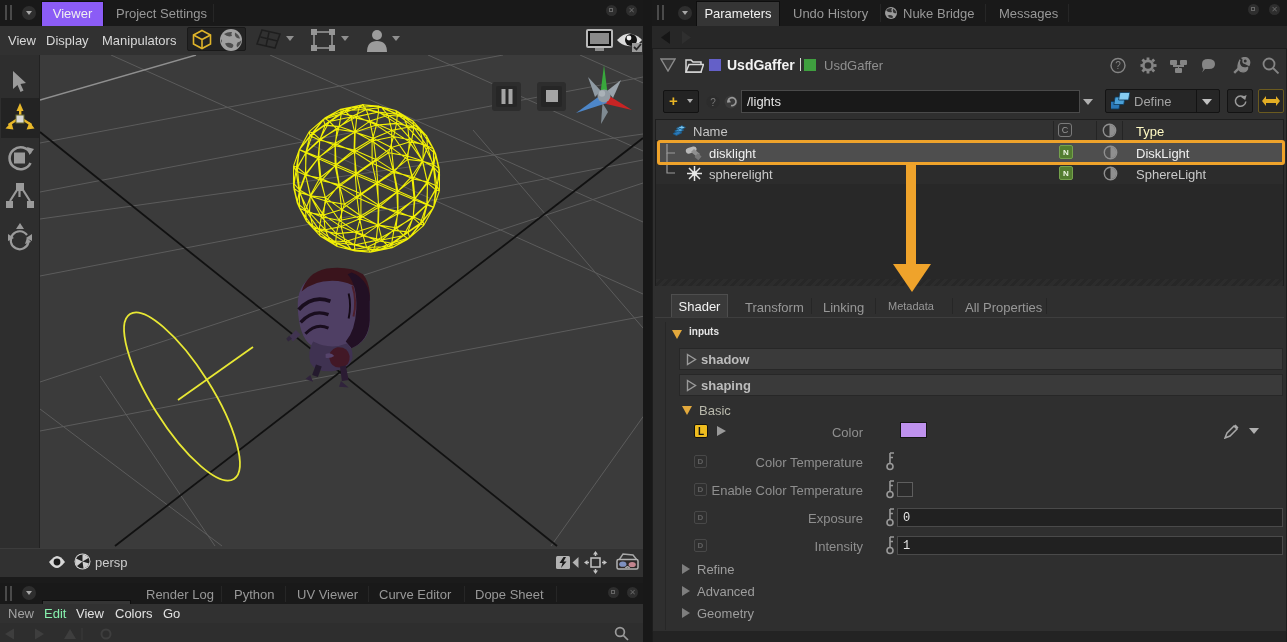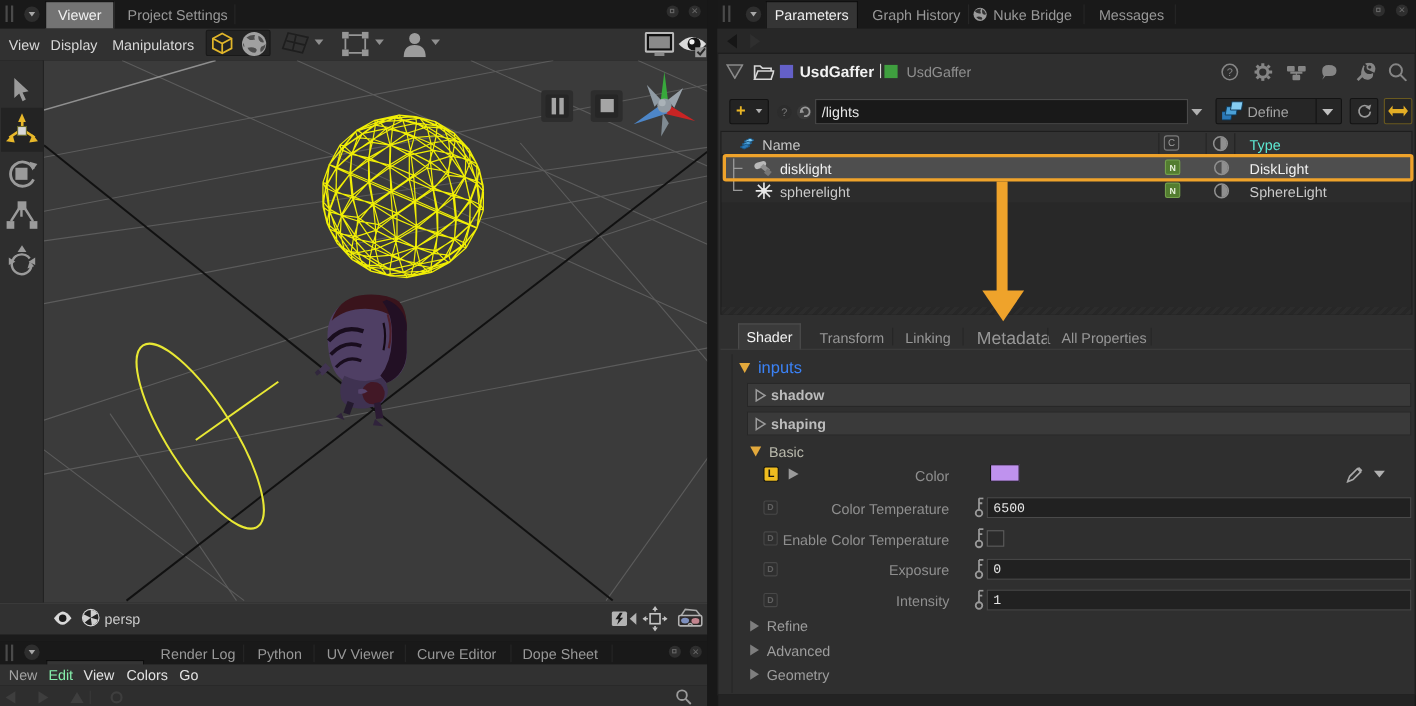--- a/index.html
+++ b/index.html
@@ -20,21 +20,21 @@
   .tri-dn{width:0;height:0;border-left:4px solid transparent;border-right:4px solid transparent;border-top:5px solid #a8a8a8;position:absolute;}
 </style></head>
 <body>
 <div id="root">
 
 <div class="abs" style="left:0;top:0;width:643px;height:26px;background:#191919;"></div>
 <div class="grip" style="left:5px;top:5px;"></div>
 <div class="circbtn" style="left:22px;top:6px;width:14px;height:14px;">
       <div class="tri-dn" style="left:3.5px;top:5px;border-left-width:3.5px;border-right-width:3.5px;border-top-width:4.5px;"></div>
     </div>
-<div class="tab-act" style="left:41px;top:1px;width:63px;height:25px;font-size:13px;line-height:24px;background:#737373;">Viewer</div>
+<div class="tab-act" style="left:41px;top:1px;width:63px;height:25px;font-size:13px;line-height:24px;background:#8b5cf6;">Viewer</div>
 <div class="txt tab-in" style="left:116px;top:6px;font-size:13px;">Project Settings</div>
 <div class="vsep" style="left:213px;top:4px;height:18px;"></div>
 <div class="circbtn" style="left:606px;top:5px;width:11px;height:11px;">
       <div class="abs" style="left:3px;top:3px;width:4px;height:4px;border:1px solid #666;"></div>
     </div>
 <div class="circbtn" style="left:626px;top:5px;width:11px;height:11px;color:#666;font-size:8px;text-align:center;line-height:11px;">✕</div>
 
 <div class="abs" style="left:0;top:26px;width:643px;height:29px;background:#313131;"></div>
 <div class="txt" style="left:8px;top:33px;font-size:13px;color:#d8d8d8;">View</div>
 <div class="txt" style="left:46px;top:33px;font-size:13px;color:#d8d8d8;">Display</div>
@@ -280,21 +280,21 @@
     </svg>
 
 <div class="abs" style="left:643px;top:0;width:9px;height:642px;background:#181818;"></div>
 
 <div class="abs" style="left:652px;top:0;width:635px;height:26px;background:#191919;"></div>
 <div class="grip" style="left:657px;top:5px;"></div>
 <div class="circbtn" style="left:678px;top:6px;width:14px;height:14px;">
       <div class="tri-dn" style="left:3.5px;top:5px;border-left-width:3.5px;border-right-width:3.5px;border-top-width:4.5px;"></div>
     </div>
 <div class="tab-act" style="left:696px;top:1px;width:84px;height:25px;font-size:13px;line-height:24px;">Parameters</div>
-<div class="txt tab-in" style="left:793px;top:6px;font-size:13px;">Graph History</div>
+<div class="txt tab-in" style="left:793px;top:6px;font-size:13px;">Undo History</div>
 <div class="vsep" style="left:880px;top:4px;height:18px;"></div>
 <svg class="abs" style="left:884px;top:6px;" width="14" height="14" viewBox="0 0 14 14">
       <circle cx="7" cy="7" r="6" fill="#9c9c9c"></circle>
       <path d="M2 4 Q5 1.5 8 2 Q6.5 4.5 8 6 Q4 7 2 4 M9 2.5 Q12 4 12.5 7 Q10 8 9 6 Q8.5 4 9 2.5 M3.5 9.5 Q6 8.5 8 9.5 Q10 11 8 12 Q5 12 3.5 9.5" fill="#333"></path>
     </svg>
 <div class="txt tab-in" style="left:903px;top:6px;font-size:13px;">Nuke Bridge</div>
 <div class="vsep" style="left:985px;top:4px;height:18px;"></div>
 <div class="txt tab-in" style="left:999px;top:6px;font-size:13px;">Messages</div>
 <div class="vsep" style="left:1068px;top:4px;height:18px;"></div>
 <div class="circbtn" style="left:1248px;top:4px;width:11px;height:11px;">
@@ -405,21 +405,21 @@
         <path d="M3 9 L9 6 L13 8 L7 11 Z" fill="#4aa0d8"></path>
         <path d="M1 12 L7 9 L11 11 L5 14 Z" fill="#2a78b8"></path>
       </g>
     </svg>
 <div class="txt" style="left:693px;top:124px;font-size:13px;color:#c6c6c6;">Name</div>
 <div class="abs" style="left:1058px;top:123px;width:14px;height:14px;border:1px solid #7a7a7a;border-radius:3px;color:#9a9a9a;font-size:9px;text-align:center;line-height:13px;">C</div>
 <svg class="abs" style="left:1102px;top:123px;" width="15" height="15" viewBox="0 0 15 15">
       <circle cx="7.5" cy="7.5" r="6.2" fill="none" stroke="#8f8f8f" stroke-width="1.4"></circle>
       <path d="M7.5 1.8 A5.7 5.7 0 0 1 7.5 13.2 Z" fill="#8f8f8f"></path>
     </svg>
-<div class="txt" style="left:1136px;top:124px;font-size:13px;color:#5eead4;">Type</div>
+<div class="txt" style="left:1136px;top:124px;font-size:13px;color:#fef9c3;">Type</div>
 
 <div class="abs" style="left:658px;top:142px;width:625px;height:21px;background:#4e4e4e;"></div>
 
 <div class="abs" style="left:656px;top:164px;width:627px;height:20px;background:#2c2c2c;"></div>
 <svg class="abs" style="left:663px;top:142px;" width="30" height="42" viewBox="0 0 30 42">
       <g stroke="#9a9a9a" stroke-width="1.2" fill="none">
         <path d="M4 2 L4 11 L12 11"></path>
         <path d="M4 11 L4 31 L12 31"></path>
       </g>
     </svg>
@@ -460,29 +460,29 @@
 <div class="abs" style="left:906px;top:165px;width:10px;height:100px;background:#efa32b;"></div>
 <svg class="abs" style="left:892px;top:263px;" width="40" height="30" viewBox="0 0 40 30">
       <path d="M1 1 L39 1 L20 29 Z" fill="#efa32b"></path>
     </svg>
 
 <div class="tab-act" style="left:671px;top:294px;width:57px;height:24px;font-size:13px;line-height:23px;background:#3a3a3a;border-color:#4e4e4e;color:#f2f2f2;">Shader</div>
 <div class="txt tab-in" style="left:745px;top:300px;font-size:13px;">Transform</div>
 <div class="vsep" style="left:811px;top:298px;height:16px;background:#262626;"></div>
 <div class="txt tab-in" style="left:823px;top:300px;font-size:13px;">Linking</div>
 <div class="vsep" style="left:875px;top:298px;height:16px;background:#262626;"></div>
-<div class="txt tab-in" style="left:888px;top:300px;font-size:16px;">Metadata</div>
+<div class="txt tab-in" style="left:888px;top:300px;font-size:11px;">Metadata</div>
 <div class="vsep" style="left:952px;top:298px;height:16px;background:#262626;"></div>
 <div class="txt tab-in" style="left:965px;top:300px;font-size:13px;">All Properties</div>
 <div class="vsep" style="left:1046px;top:298px;height:16px;background:#262626;"></div>
 <div class="abs" style="left:655px;top:317px;width:629px;height:1px;background:#3e3e3e;"></div>
 
 <div class="abs" style="left:665px;top:322px;width:1px;height:308px;background:#272727;"></div>
 <div class="tri-d" style="left:672px;top:330px;border-left-width:5.5px;border-right-width:5.5px;border-top-width:9px;"></div>
-<div class="txt" style="left:689px;top:326px;font-size:15px;font-weight:normal;color:#3b82f6;">inputs</div>
+<div class="txt" style="left:689px;top:326px;font-size:10px;font-weight:bold;color:#e5e5e5;">inputs</div>
 <div class="grpbox" style="left:679px;top:348px;width:604px;height:22px;"></div>
 <svg class="abs" style="left:686px;top:353px;" width="11" height="13" viewBox="0 0 11 13">
       <path d="M1.5 1.5 L9.5 6.5 L1.5 11.5 Z" fill="#3a3a3a" stroke="#9a9a9a" stroke-width="1.4"></path>
     </svg>
 <div class="txt" style="left:701px;top:352px;font-size:13px;font-weight:bold;color:#bcbcbc;">shadow</div>
 <div class="grpbox" style="left:679px;top:374px;width:604px;height:22px;"></div>
 <svg class="abs" style="left:686px;top:379px;" width="11" height="13" viewBox="0 0 11 13">
       <path d="M1.5 1.5 L9.5 6.5 L1.5 11.5 Z" fill="#3a3a3a" stroke="#9a9a9a" stroke-width="1.4"></path>
     </svg>
 <div class="txt" style="left:701px;top:378px;font-size:13px;font-weight:bold;color:#bcbcbc;">shaping</div>
@@ -497,21 +497,20 @@
       <path d="M1 14 L3 9 L10 2 L13 5 L6 12 Z M11 1 L14 4" stroke="#a8a8a8" stroke-width="1.5" fill="none"></path>
     </svg>
 <div class="tri-dn" style="left:1249px;top:428px;border-top-color:#b0b0b0;border-left-width:5px;border-right-width:5px;border-top-width:6px;"></div>
 
 <div class="dbadge" style="left:694px;top:455px;">D</div>
 <div class="lbl" style="left:713px;top:455px;width:150px;">Color Temperature</div>
 <svg class="abs" style="left:885px;top:452px;" width="12" height="19" viewBox="0 0 12 19">
       <path d="M5 1 L9 1 M5 1 L5 12 M5 5.5 L8 5.5" stroke="#999" stroke-width="1.6" fill="none"></path>
       <circle cx="5" cy="14.5" r="3" stroke="#999" stroke-width="1.6" fill="none"></circle>
     </svg>
-<div class="field" style="left:897px;top:452px;width:386px;height:19px;">6500</div>
 
 <div class="dbadge" style="left:694px;top:483px;">D</div>
 <div class="lbl" style="left:683px;top:483px;width:180px;">Enable Color Temperature</div>
 <svg class="abs" style="left:885px;top:480px;" width="12" height="19" viewBox="0 0 12 19">
       <path d="M5 1 L9 1 M5 1 L5 12 M5 5.5 L8 5.5" stroke="#999" stroke-width="1.6" fill="none"></path>
       <circle cx="5" cy="14.5" r="3" stroke="#999" stroke-width="1.6" fill="none"></circle>
     </svg>
 <div class="abs" style="left:897px;top:482px;width:16px;height:15px;background:#2b2b2b;border:1px solid #5e5e5e;"></div>
 
 <div class="dbadge" style="left:694px;top:511px;">D</div>

